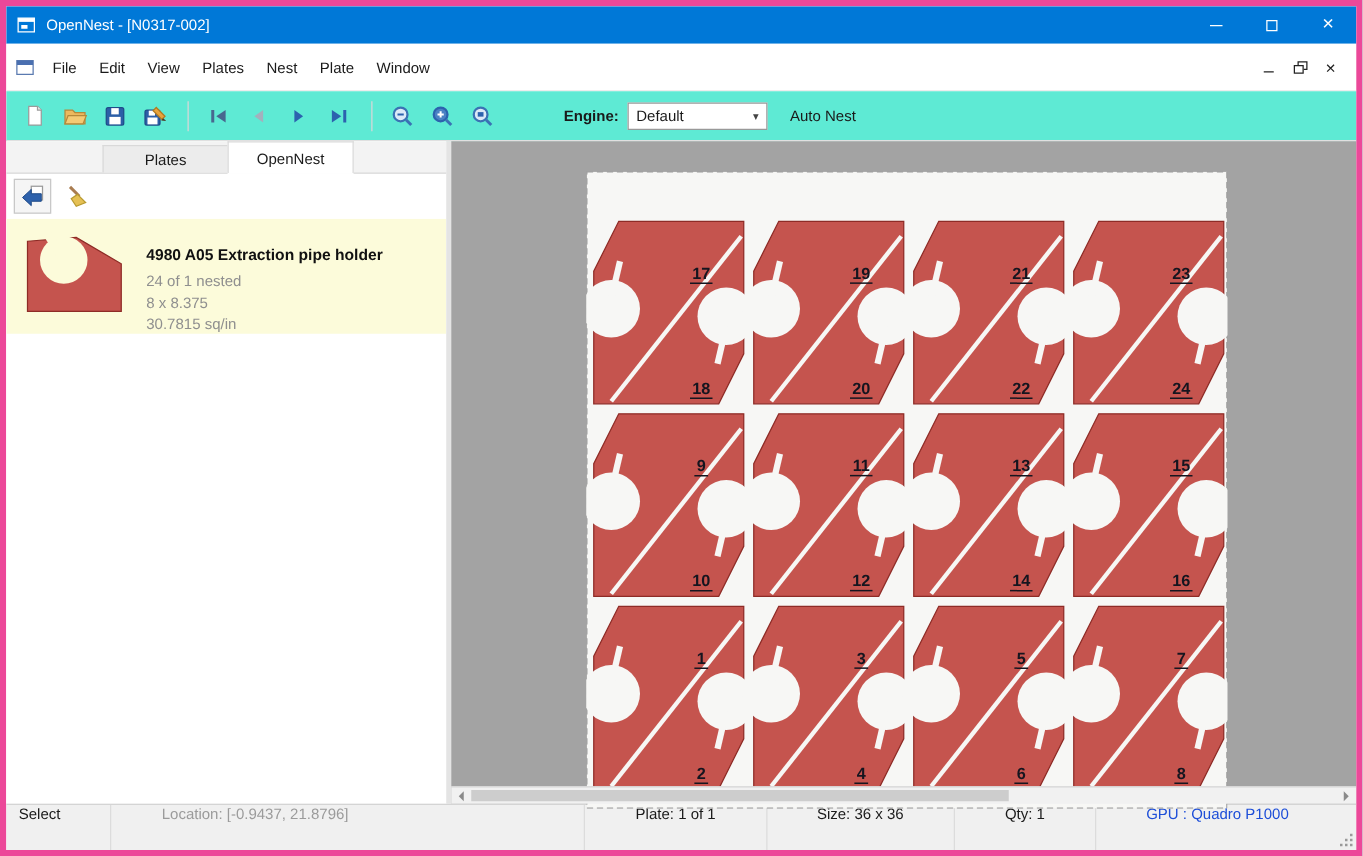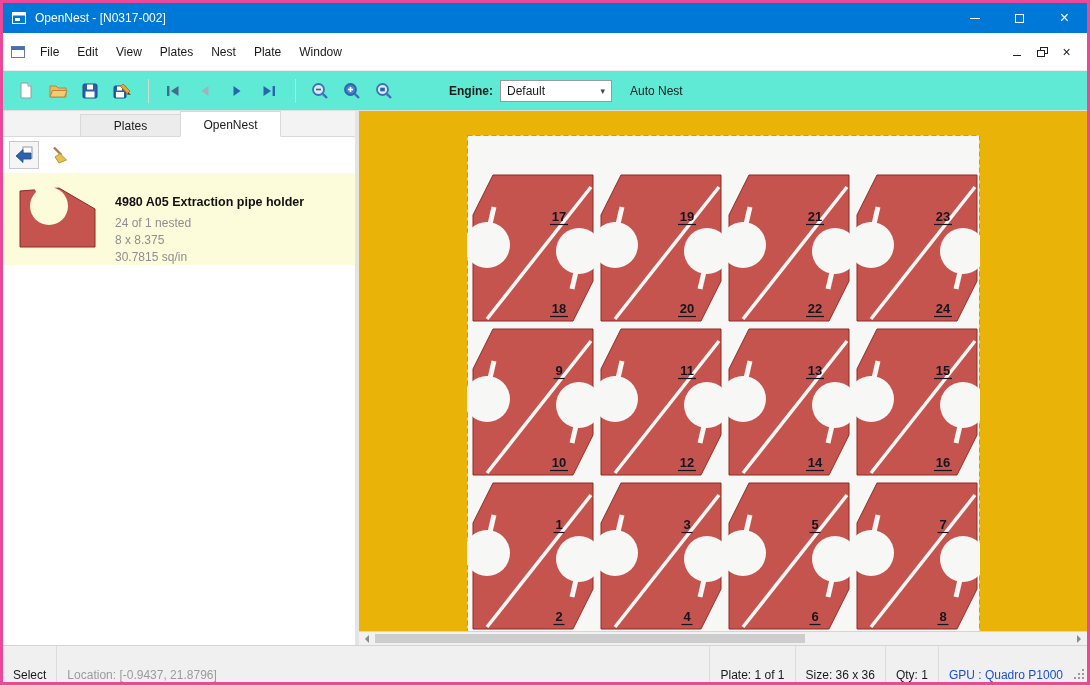--- a/index.html
+++ b/index.html
@@ -1,19 +1,19 @@
 <!DOCTYPE html>
 <html><head>
 <meta charset="utf-8">
 <style>
   html,body{margin:0;padding:0;background:#d8d8d8;}
   *{box-sizing:border-box;}
   .window{
     width:1090px;height:685px;margin:0 auto;
-    border:3px solid #ec4899;background:#fff;
+    border:5px solid #ec4899;background:#fff;
     display:flex;flex-direction:column;
     font-family:"Liberation Sans",sans-serif;font-size:12px;color:#1a1a1a;
     overflow:hidden;
   }
   
   .titlebar{height:30px;flex:none;background:#0078d7;color:#fff;display:flex;align-items:center;}
   .app-icon{margin-left:8px;display:flex;}
   .title-text{margin-left:8px;font-size:12px;}
   .tb-btns{margin-left:auto;display:flex;height:100%;}
   .tb-btn{width:45px;height:100%;display:flex;align-items:center;justify-content:center;cursor:default;}
@@ -48,30 +48,30 @@
   .panel-toolbar{height:36px;flex:none;display:flex;align-items:center;padding-left:6px;}
   .panel-btn{width:30px;height:28px;display:flex;align-items:center;justify-content:center;margin-right:6px;}
   .panel-btn.framed{border:1px solid #c8c8c8;background:#f5f5f5;}
   .drawing-list{flex:1;background:#fff;overflow:hidden;}
   .drawing-item{height:92px;display:flex;padding:8px 8px 8px 12px;background:#fcfbda;}
   .thumb{flex:none;margin-right:14px;}
   .item-text{padding-top:2px;}
   .item-title{font-weight:bold;font-size:12.5px;color:#111;margin-bottom:6px;margin-top:12px;}
   .item-sub{color:#8f8f8f;line-height:17px;}
   .splitter{width:4px;flex:none;background:#e4e4e4;}
-  .canvas{flex:1;background:#eab308;position:relative;min-width:0;}
+  .canvas{flex:1;background:#a3a3a3;position:relative;min-width:0;}
   .plate-svg{position:absolute;left:108px;top:24px;}
   .hscroll{position:absolute;left:0;right:0;bottom:0;height:14px;background:#f1f1f1;border-top:1px solid #d5d5d5;display:flex;align-items:center;}
   .hs-btn{width:14px;height:14px;display:flex;align-items:center;justify-content:center;flex:none;}
   .tri-left{width:0;height:0;border:4px solid transparent;border-right-color:#8a8a8a;margin-right:2px;}
   .tri-right{width:0;height:0;border:4px solid transparent;border-left-color:#8a8a8a;margin-left:2px;}
   .hs-track{flex:1;position:relative;height:100%;}
   .hs-thumb{position:absolute;left:2px;top:2px;bottom:2px;width:430px;background:#cdcdcd;}
   
-  .statusbar{height:37px;flex:none;background:#f0f0f0;border-top:1px solid #d4d4d4;display:flex;align-items:flex-end;}
+  .statusbar{height:37px;flex:none;background:#f0f0f0;border-top:1px solid #d4d4d4;display:flex;align-items:flex-start;gap:30px;}
   .sb-cell{padding:0 10px;white-space:nowrap;}
   .sb-sep{width:1px;height:100%;background:#dcdcdc;flex:none;}
   .sb-loc{color:#9b9b9b;flex:1;}
   .grip{position:relative;width:14px;height:14px;align-self:flex-end;flex:none;}
   .grip::before{content:'';position:absolute;right:3px;bottom:3px;width:2px;height:2px;background:#9a9a9a;
     box-shadow:-4px 0 #9a9a9a,-8px 0 #9a9a9a,0 -4px #9a9a9a,-4px -4px #9a9a9a,0 -8px #9a9a9a;}
 </style>
 </head>
 <body>
 

